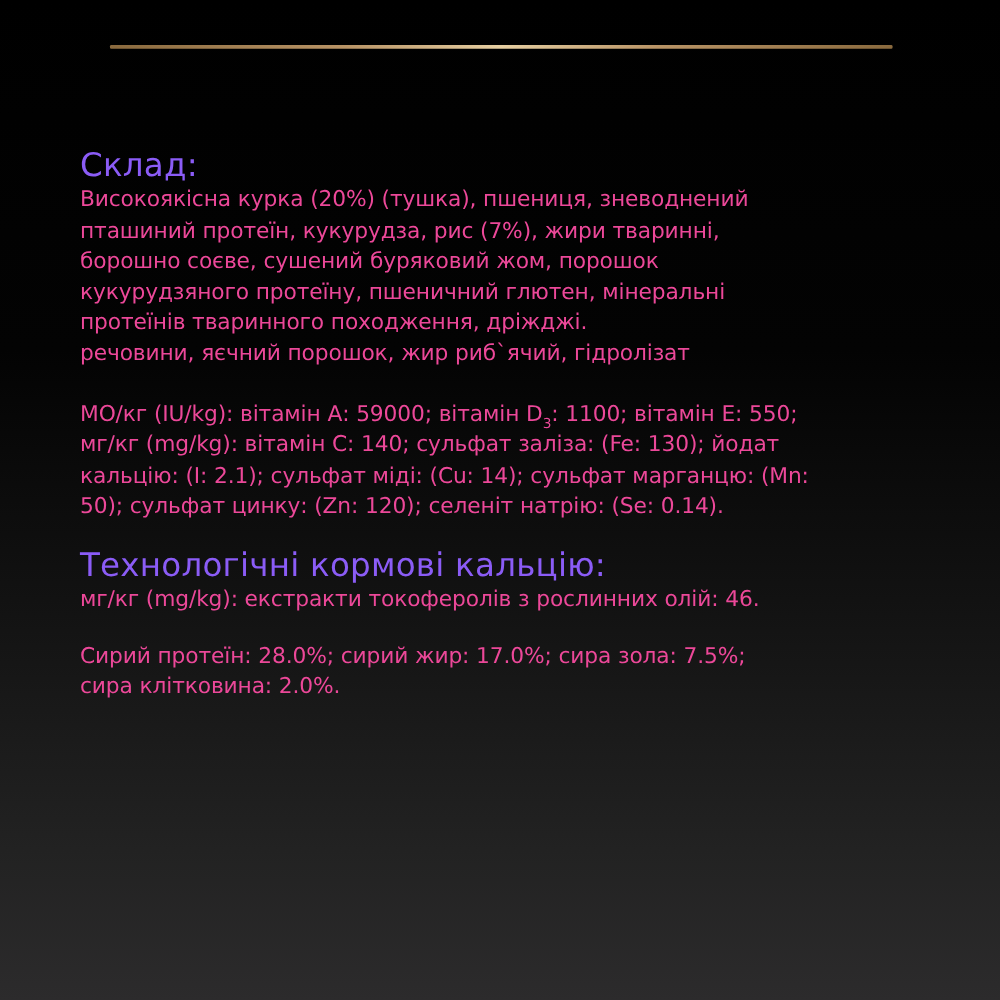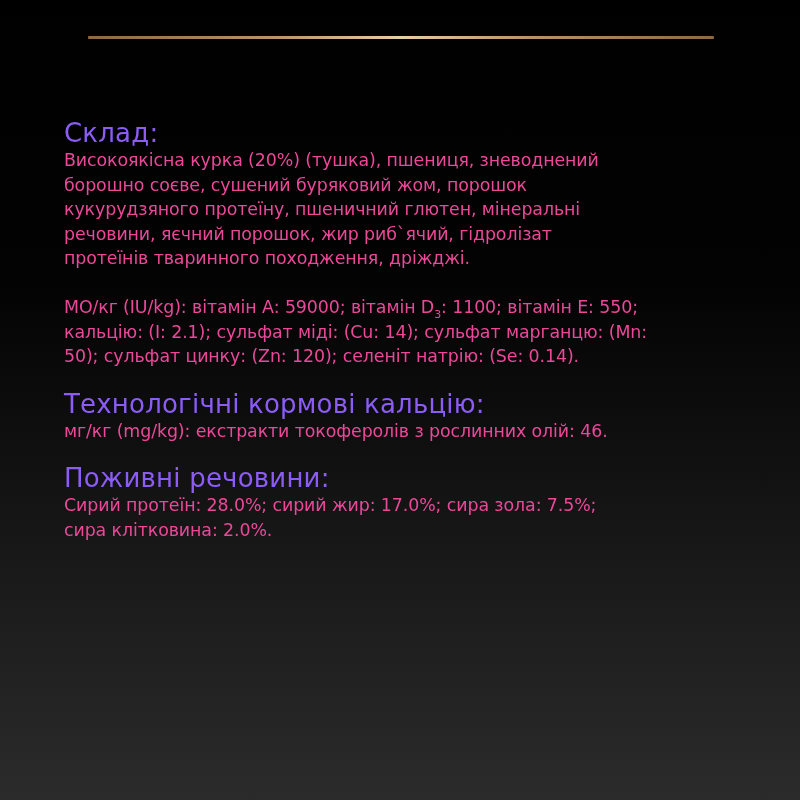--- a/index.html
+++ b/index.html
@@ -45,43 +45,44 @@
 <body>
 
 <div class="rule"></div>
 
 <div class="content">
 
   <div class="section s1">
     <h2 class="heading">Склад:</h2>
     <p class="body-text">
       <span class="line">Високоякісна курка (20%) (тушка), пшениця, зневоднений</span>
+      <span class="line">пташиний протеїн, кукурудза, рис (7%), жири тваринні,</span>
       <span class="line">борошно соєве, сушений буряковий жом, порошок</span>
       <span class="line">кукурудзяного протеїну, пшеничний глютен, мінеральні</span>
+      <span class="line">протеїнів тваринного походження, дріжджі.</span>
       <span class="line">речовини, яєчний порошок, жир риб`ячий, гідролізат</span>
-      <span class="line">протеїнів тваринного походження, дріжджі.</span>
     </p>
   </div>
 
   <div class="section s2">
     <p class="body-text">
       <span class="line"><span>МО/кг (IU/kg): вітамін А: 59000; вітамін D</span><sub>3</sub><span>: 1100; вітамін Е: 550;</span></span>
+      <span class="line">мг/кг (mg/kg): вітамін С: 140; сульфат заліза: (Fe: 130); йодат</span>
       <span class="line">кальцію: (I: 2.1); сульфат міді: (Cu: 14); сульфат марганцю: (Mn:</span>
       <span class="line">50); сульфат цинку: (Zn: 120); селеніт натрію: (Se: 0.14).</span>
     </p>
   </div>
 
   <div class="section s3">
     <h2 class="heading">Технологічні кормові кальцію:</h2>
     <p class="body-text">
       <span class="line">мг/кг (mg/kg): екстракти токоферолів з рослинних олій: 46.</span>
     </p>
   </div>
 
   <div class="section s4">
-    <h2 class="heading">Поживні речовини:</h2>
     <p class="body-text">
       <span class="line">Сирий протеїн: 28.0%; сирий жир: 17.0%; сира зола: 7.5%;</span>
       <span class="line">сира клітковина: 2.0%.</span>
     </p>
   </div>
 
 </div>
 
 </body></html>

